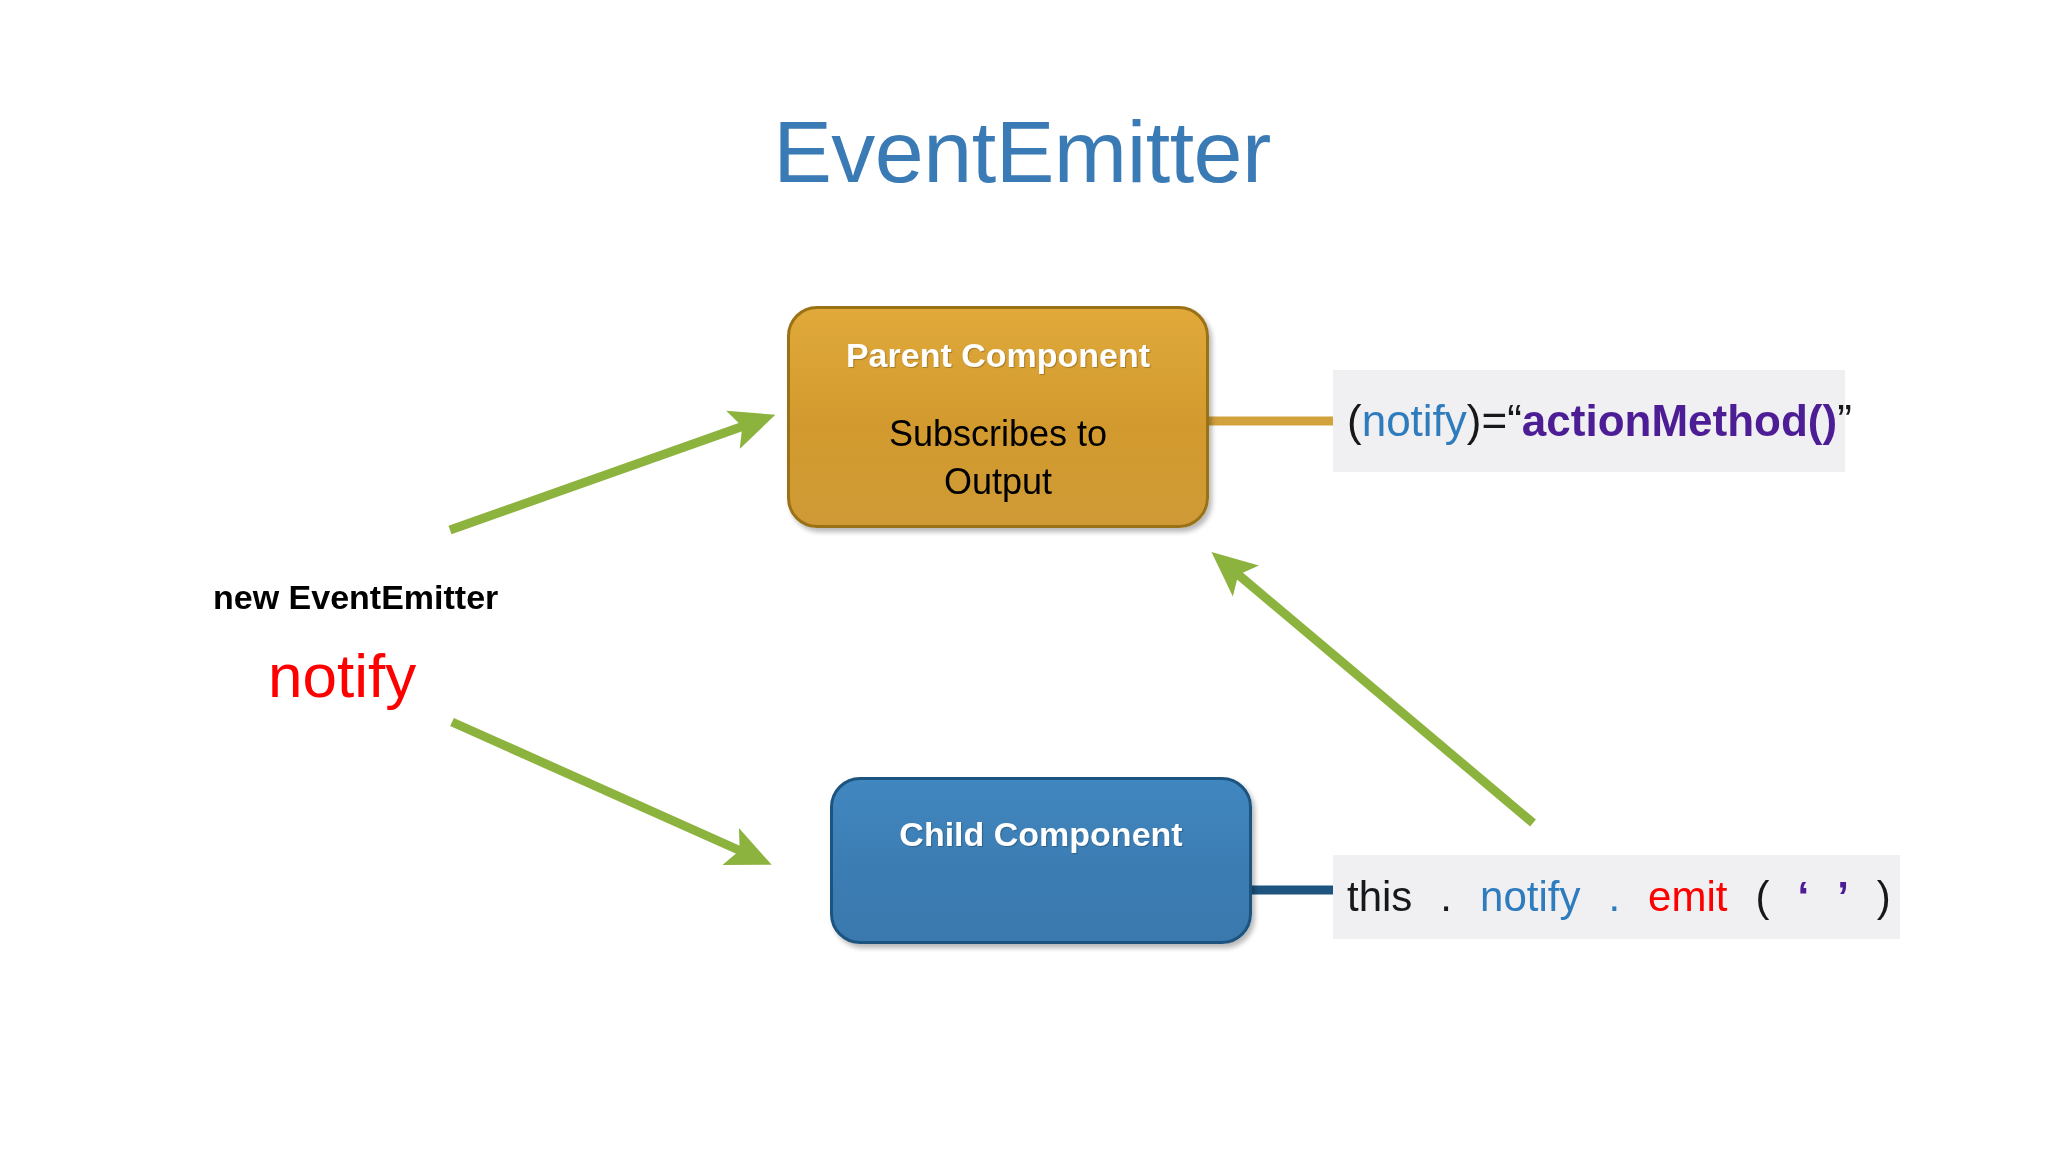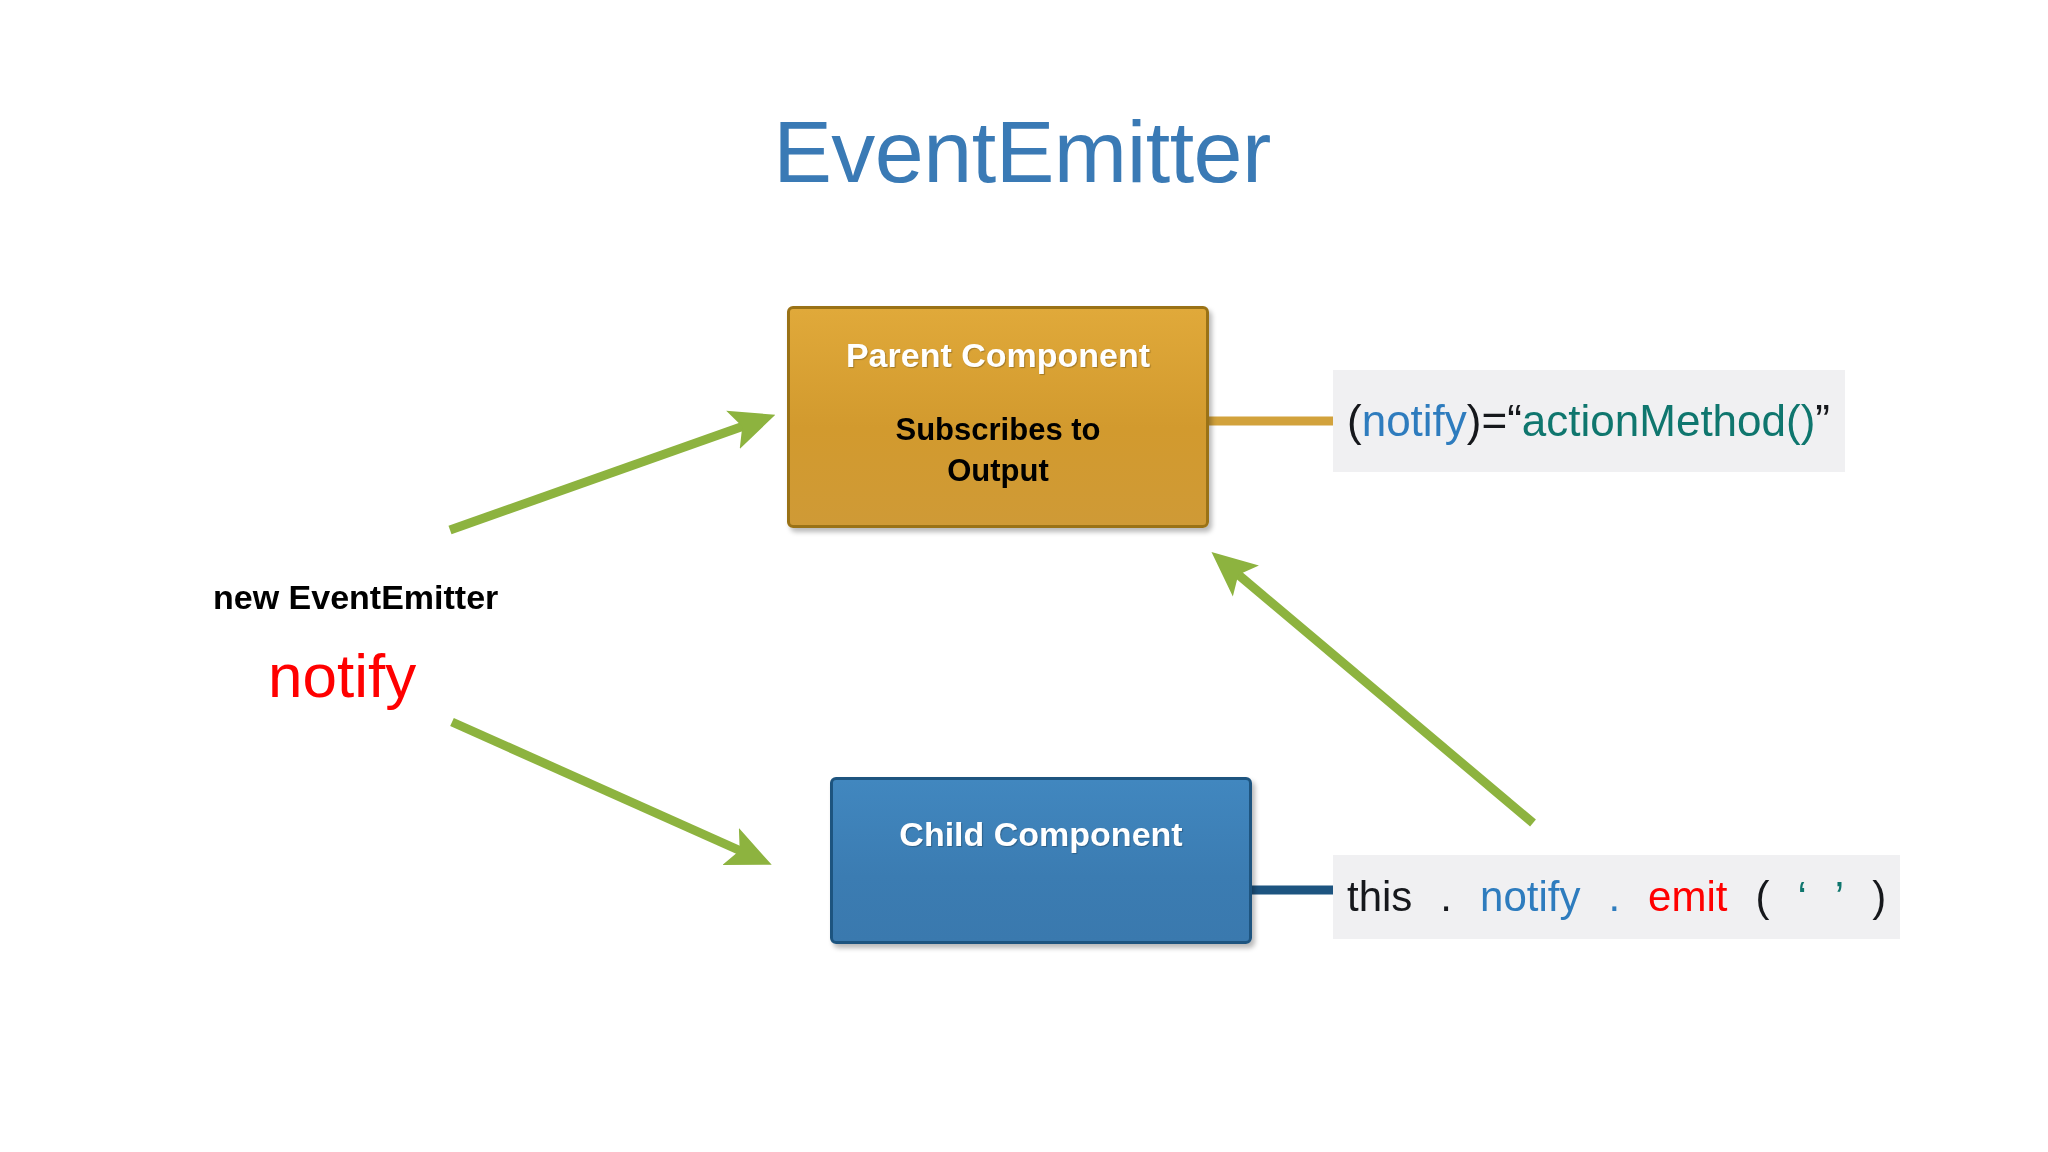--- a/index.html
+++ b/index.html
@@ -33,39 +33,39 @@
     line-height: 1.0;
     font-weight: 400;
     color: #3a7ab5;
     letter-spacing: -0.5px;
     white-space: nowrap;
   }
 
   
   .component-box {
     position: absolute;
-    border-radius: 6px;
+    border-radius: 30px;
     box-sizing: border-box;
     display: flex;
     flex-direction: column;
     align-items: center;
     box-shadow: 3px 4px 5px rgba(0,0,0,0.28);
   }
   .box-title {
     font-weight: bold;
     color: #ffffff;
     font-size: 34px;
     line-height: 1.1;
     text-align: center;
     text-shadow: 1px 1px 1px rgba(0,0,0,0.25);
   }
   .box-sub {
-    font-weight: bold;
+    font-weight: normal;
     color: #000000;
-    font-size: 31px;
+    font-size: 36px;
     line-height: 1.32;
     text-align: center;
   }
 
   #parent-box {
     left: 787px;
     top: 306px;
     width: 422px;
     height: 222px;
     background: linear-gradient(180deg, #e0a93a 0%, #d29a2e 55%, #cf9a36 100%);
@@ -108,21 +108,21 @@
   #code-bottom {
     left: 1333px;
     top: 855px;
     width: 567px;
     height: 84px;
     padding-left: 14px;
     font-size: 42px;
     gap: 28px;
   }
   .tok-blue   { color: #2e7cbe; }
-  .tok-gold   { color: #0f766e; }
+  .tok-gold   { color: #4c1d95; font-weight: bold; }
   .tok-red    { color: #ff0000; }
   .tok-dark   { color: #16181c; }
 
   
   #label-new-emitter {
     position: absolute;
     left: 213px;
     top: 578px;
     font-size: 34px;
     font-weight: bold;

